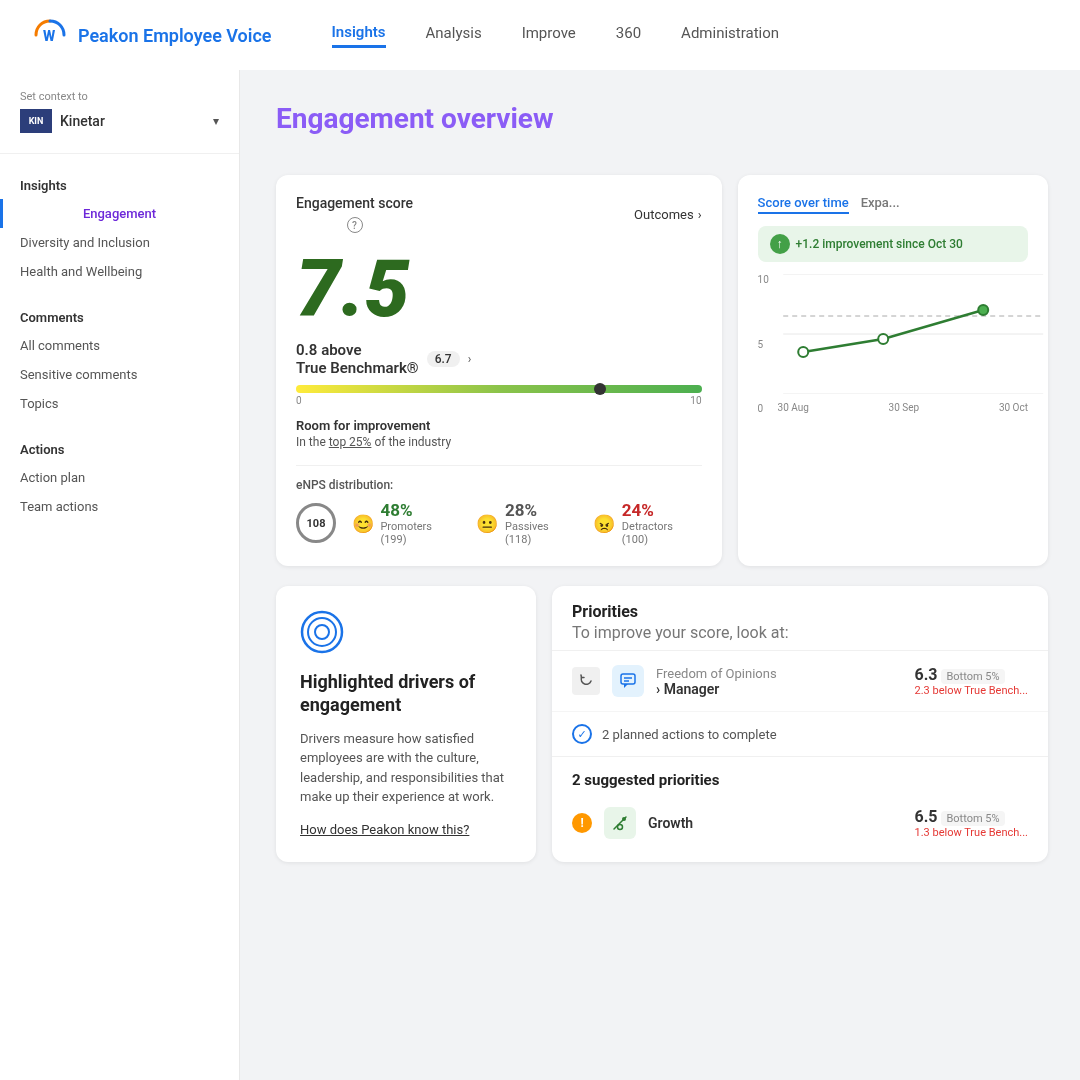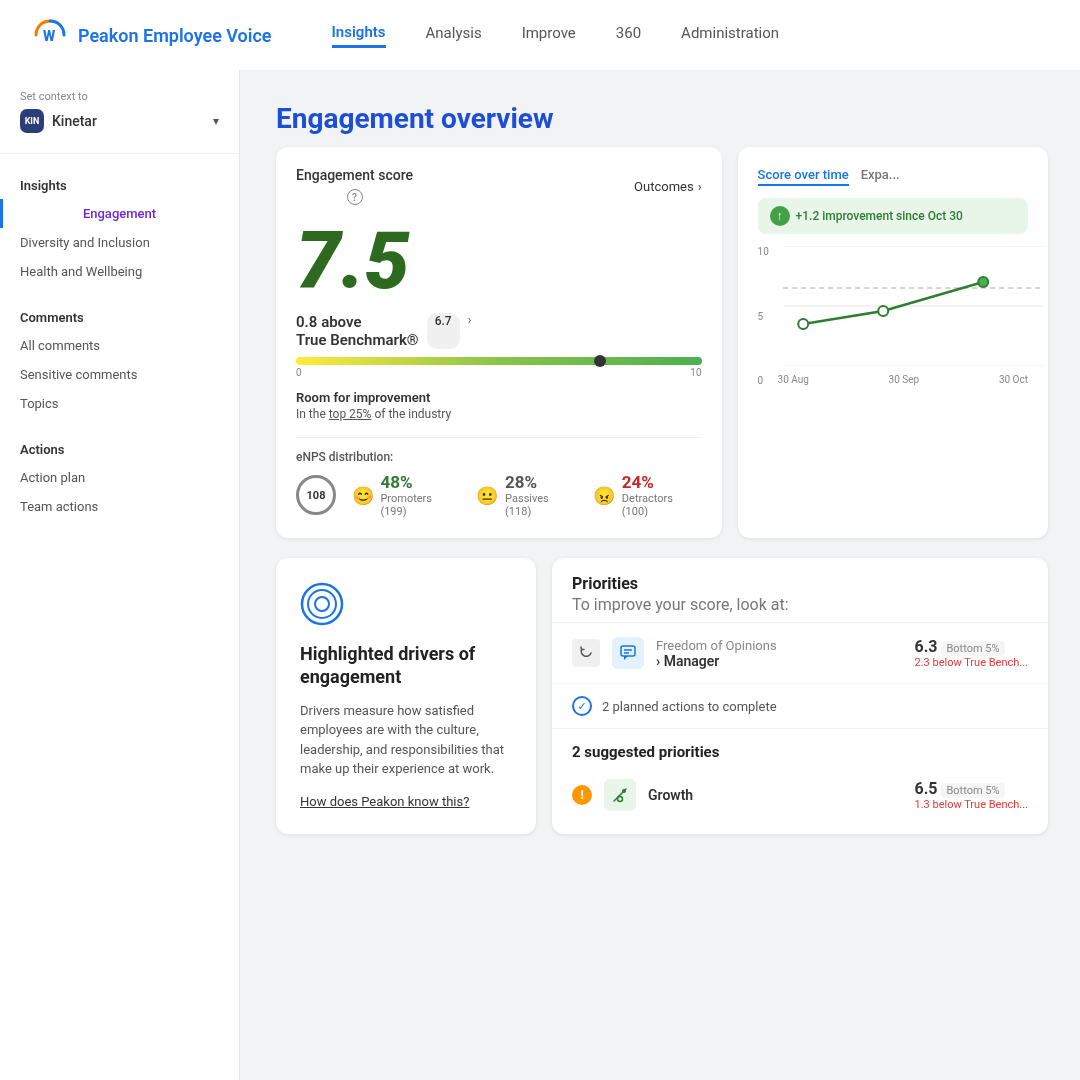--- a/index.html
+++ b/index.html
@@ -90,24 +90,24 @@
       color: #888;
       margin-bottom: 6px;
     }
     .context-dropdown {
       display: flex;
       align-items: center;
       gap: 8px;
       cursor: pointer;
     }
     .context-logo {
-      width: 24px;
+      width: 32px;
       height: 24px;
       background: #2c3e7a;
-      border-radius: 7px;
+      border-radius: 0;
       display: flex;
       align-items: center;
       justify-content: center;
       color: #fff;
       font-size: 9px;
       font-weight: 700;
     }
     .context-name {
       font-size: 14px;
       font-weight: 500;
@@ -144,22 +144,22 @@
     .main-content {
       flex: 1;
       overflow-y: auto;
       overflow-x: hidden;
       background: #f2f3f5;
       padding: 32px 32px 32px 36px;
     }
     .page-title {
       font-size: 28px;
       font-weight: 700;
-      color: #1d4ed8;
-      margin-bottom: 12px;
+      color: #8b5cf6;
+      margin-bottom: 40px;
     }
     
     .cards-row {
       display: flex;
       gap: 16px;
       margin-bottom: 20px;
     }
     
     .card {
       background: #fff;
@@ -214,20 +214,21 @@
     .big-score {
       font-size: 80px;
       font-weight: 900;
       color: #2d6a1f;
       line-height: 1;
       margin-bottom: 12px;
       font-style: italic;
     }
     .benchmark-row {
       display: flex;
+      align-items: center;
       gap: 8px;
       margin-bottom: 4px;
     }
     .benchmark-text {
       font-size: 15px;
       font-weight: 600;
       color: #333;
     }
     .benchmark-badge {
       background: #f0f0f0;

